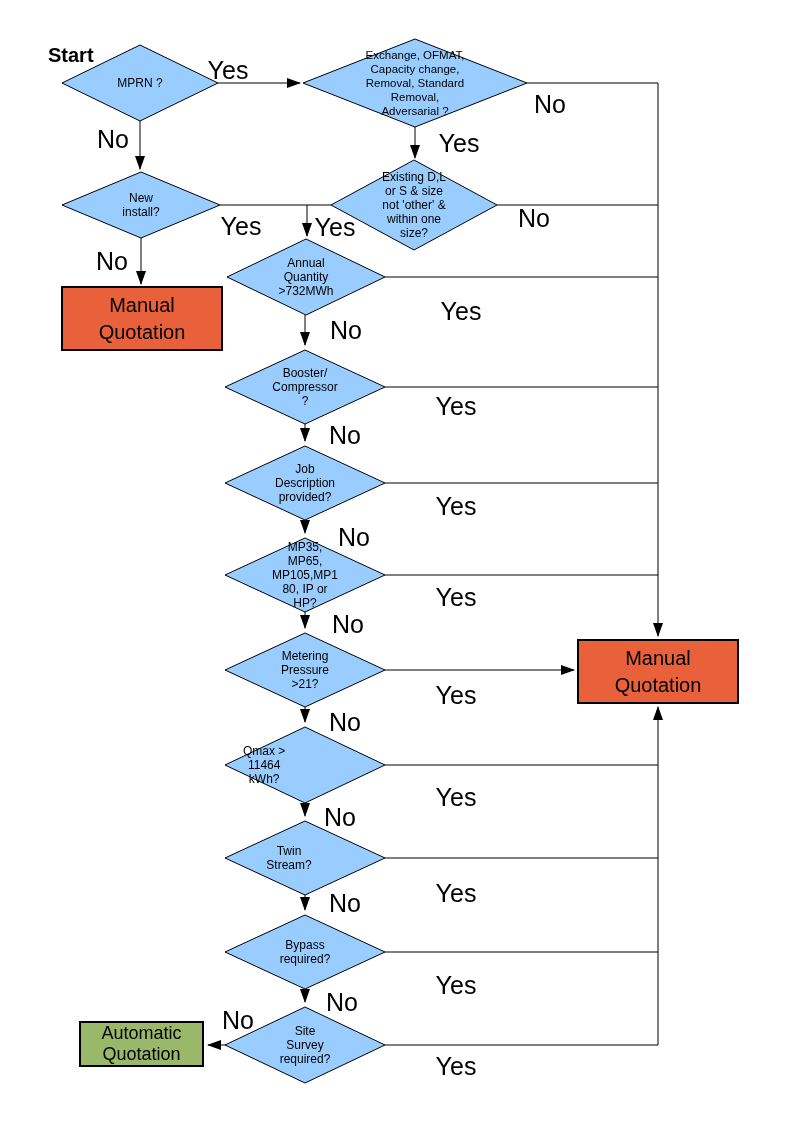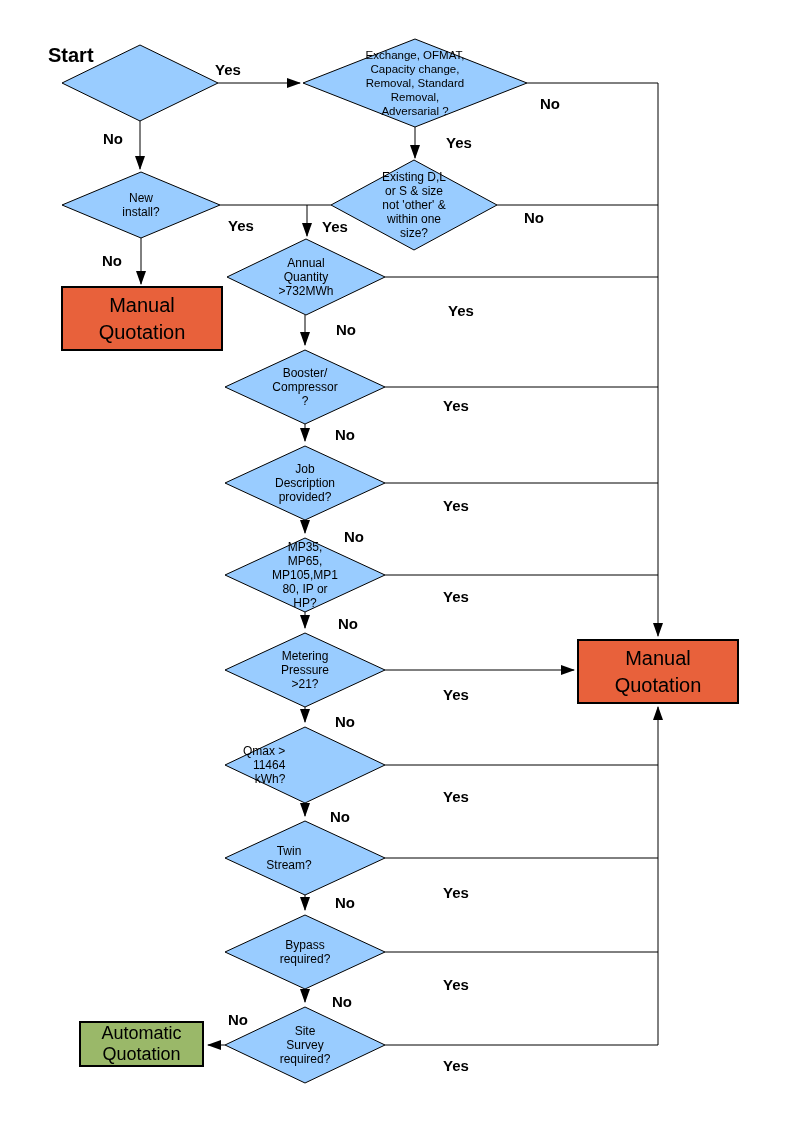--- a/index.html
+++ b/index.html
@@ -8,26 +8,26 @@
     position:relative; width:775px; height:1123px; background:#ffffff;
     font-family:"Liberation Sans", sans-serif; color:#000; overflow:hidden;
   }
   #chart-svg { position:absolute; left:0; top:0; }
   .lbl {
     position:absolute; display:flex; align-items:center; justify-content:center;
     text-align:center; white-space:pre-line; font-size:12px; line-height:14px;
     pointer-events:none;
   }
   .lbl.small { font-size:11.5px; line-height:14px; }
-  .lbl.leftalign { justify-content:flex-start; text-align:right; }
+  .lbl.leftalign { justify-content:flex-start; text-align:center; }
   .boxlbl { font-size:20px; line-height:27px;border-radius:28px; }
   .boxlbl.green { font-size:18px; line-height:21px; }
   .yn {
     position:absolute; transform:translate(-50%,-50%);
-    font-size:15px; line-height:24px; white-space:nowrap;font-weight:bold;
+    font-size:25px; line-height:24px; white-space:nowrap;
   }
   .start-title { position:absolute; left:48px; top:44px; font-size:20px; font-weight:bold; }
 </style>
 </head>
 <body>
 
 <div id="page">
 
   <svg id="chart-svg" width="794" height="1123" viewBox="0 0 794 1123">
     <defs>
@@ -84,20 +84,21 @@
 
     <g stroke="#000" stroke-width="2">
       <rect x="62" y="287" width="160" height="63" fill="#E8613B"></rect>
       <rect x="578" y="640" width="160" height="63" fill="#E8613B"></rect>
       <rect x="80" y="1022" width="123" height="44" fill="#9AB869"></rect>
     </g>
   </svg>
 
   <div class="start-title">Start</div>
 
+  <div class="lbl" style="left:62px;top:45px;width:156px;height:76px">MPRN ?</div>
   <div class="lbl" style="left:62px;top:172px;width:158px;height:66px">New
 install?</div>
   <div class="lbl" style="left:331px;top:160px;width:166px;height:90px">Existing D,L
 or S &amp; size
 not 'other' &amp;
 within one
 size?</div>
   <div class="lbl small" style="left:303px;top:39px;width:224px;height:88px">Exchange, OFMAT,
 Capacity change,
 Removal, Standard

